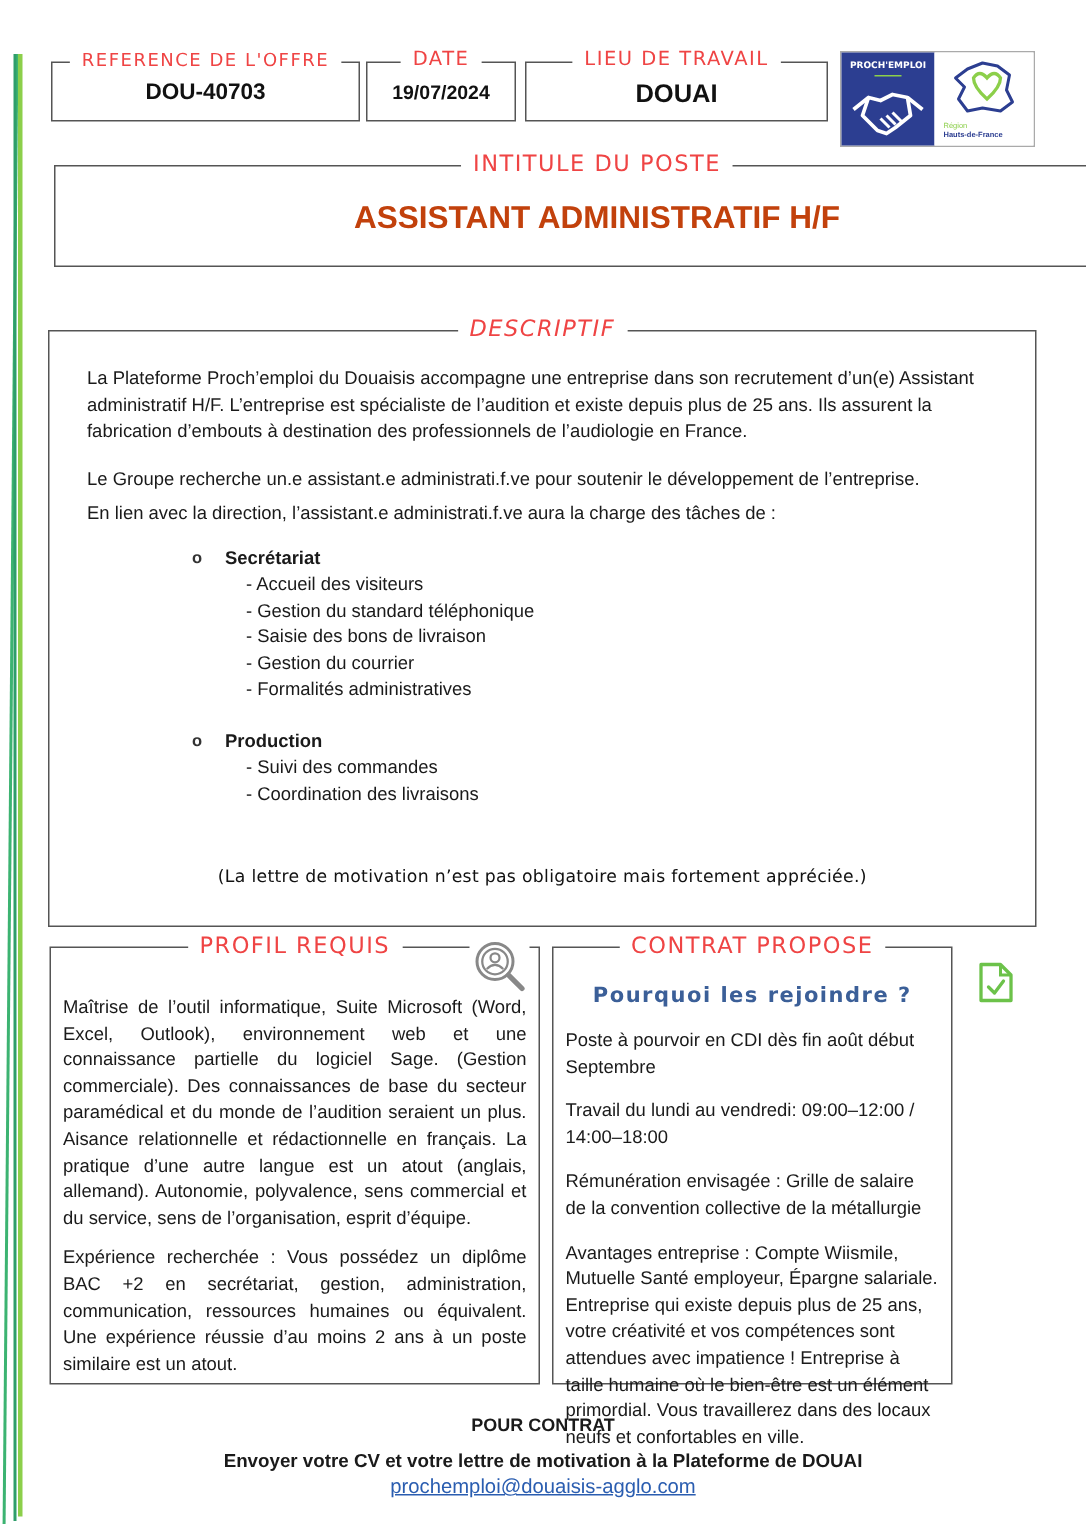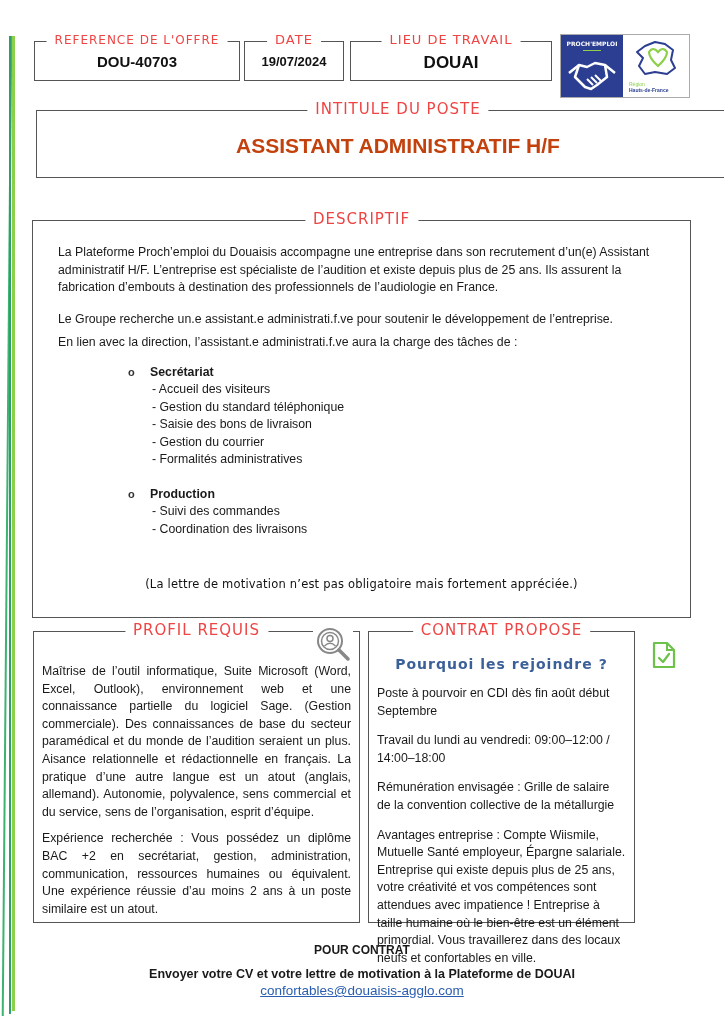--- a/index.html
+++ b/index.html
@@ -36,28 +36,28 @@
   #logo .left .bar { position: absolute; top: 15px; left: 22px; width: 18px; height: 1px; background: #8ccf4a; }
   #logo .right { flex: 1; position: relative; background: #fff; }
   #logo .right .region { position: absolute; left: 6px; bottom: 4px; font-size: 5px; color: #2c3e91; font-weight: bold; line-height: 6px; }
   #logo .right .region span.small { color: #8ccf4a; display: block; font-weight: normal; }
 
   #intitule { left: 36px; top: 110px; width: 724px; height: 68px; }
   #intitule .legend { left: 50%; font-size: 15px; top: -11px; }
   #intitule .val { top: 23px; font-size: 21px; color: #c2410c; }
 
   #descriptif { left: 32px; top: 220px; width: 659px; height: 398px; }
-  #descriptif .legend { left: 50%; font-size: 15px; top: -11px; }
+  #descriptif .legend { left: 50%; font-size: 15px; top: -11px; font-style: italic; }
   .desc-body { position: absolute; left: 25px; right: 20px; top: 23px; font-size: 12.3px; line-height: 17.5px; color: #1a1a1a; }
   .desc-body p { margin-bottom: 14px; }
   .desc-body p.tight { margin-bottom: 6px; }
   .task-group { margin-left: 92px; margin-top: 12px; }
   .task-group .head { font-weight: bold; position: relative; }
   .task-group .bullet { position: absolute; left: -22px; top: 0; font-size: 11px; color: #333; }
-  .task-group .item { margin-left: 2px; }
+  .task-group .item { margin-left: 14px; }
   .task-group + .task-group { margin-top: 17px; }
   .desc-note { position: absolute; left: 0; right: 0; top: 356px; text-align: center; font-family: "DejaVu Sans", sans-serif; font-size: 11.5px; color: #111; letter-spacing: 0.2px; }
 
   #profil { left: 33px; top: 631px; width: 327px; height: 292px; }
   #profil .legend { left: 50%; font-size: 15px; top: -11px; }
   #contrat { left: 368px; top: 631px; width: 267px; height: 292px; }
   #contrat .legend { left: 50%; font-size: 15px; top: -11px; }
   .subtitle { position: absolute; top: 24px; left: 0; right: 0; text-align: center; font-family: "DejaVu Sans", sans-serif; font-size: 14px; font-weight: bold; color: #3b5f98; letter-spacing: 1px; }
 
   .col-body { position: absolute; left: 8px; right: 8px; font-size: 12.3px; line-height: 17.6px; color: #1a1a1a; }
@@ -187,14 +187,14 @@
     <p>Poste à pourvoir en CDI dès fin août début Septembre</p>
     <p>Travail du lundi au vendredi:  09:00–12:00 / 14:00–18:00</p>
     <p>Rémunération envisagée : Grille de salaire de la convention collective de la métallurgie</p>
     <p>Avantages entreprise : Compte Wiismile, Mutuelle Santé employeur, Épargne salariale. Entreprise qui existe depuis plus de 25 ans, votre créativité et vos compétences sont attendues avec impatience ! Entreprise à taille humaine où le bien-être est un élément primordial. Vous travaillerez dans des locaux neufs et confortables en ville.</p>
   </div>
 </div>
 
 <div class="footer f-title">POUR CONTRAT</div>
 <div class="footer f-line">Envoyer votre CV et votre lettre de motivation à la Plateforme de DOUAI</div>
 <div class="footer f-mail">
-  <a href="mailto:prochemploi@douaisis-agglo.com">confortables@douaisis-agglo.com</a>
+  <a href="mailto:prochemploi@douaisis-agglo.com">prochemploi@douaisis-agglo.com</a>
 </div>
 
 </body></html>

